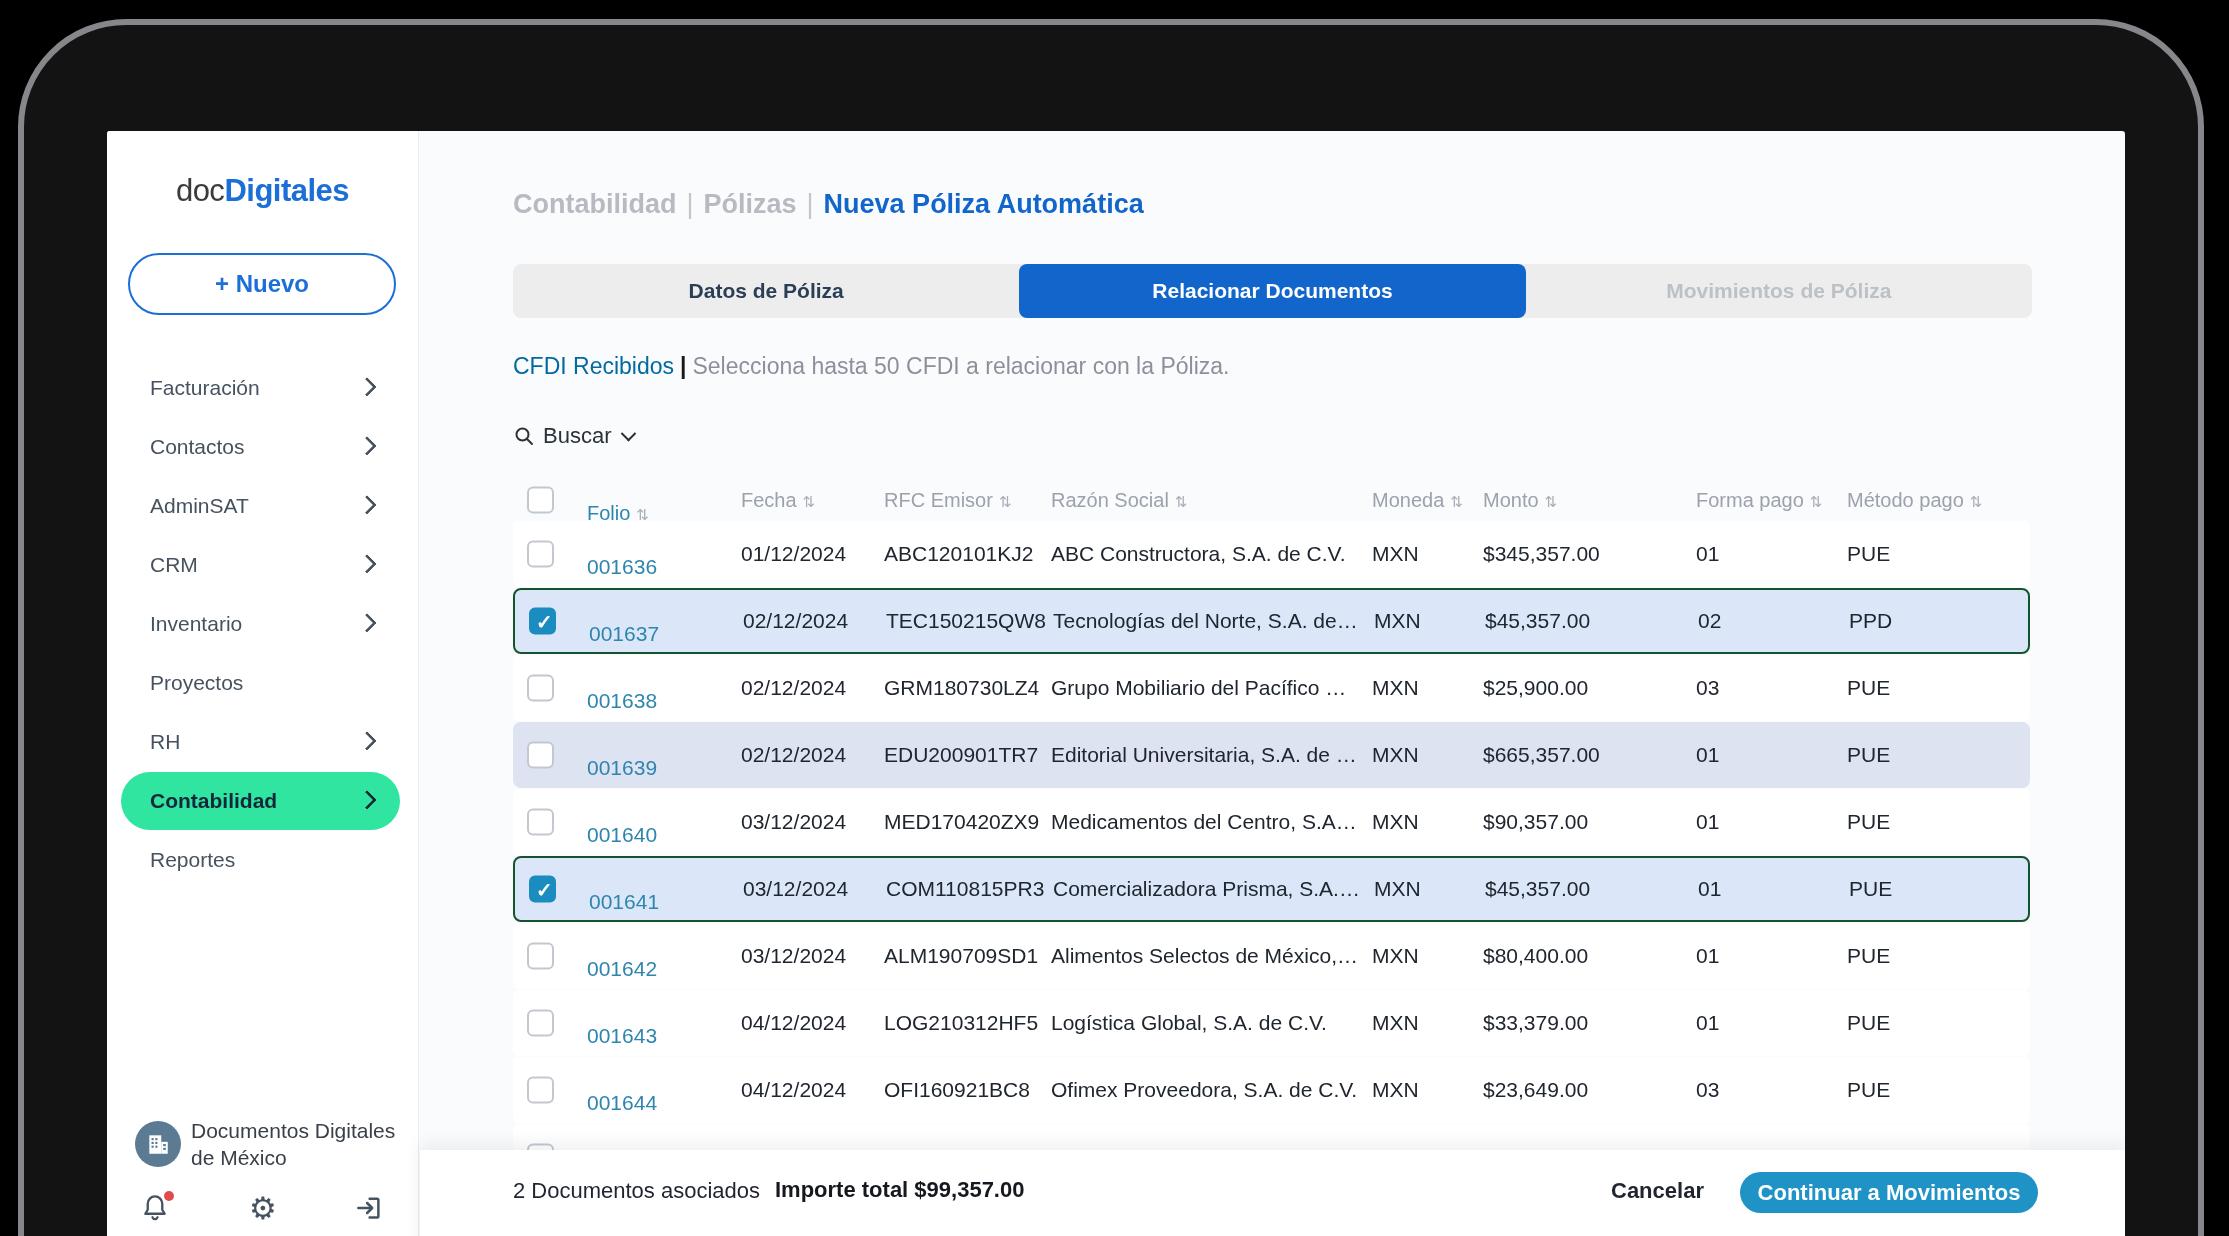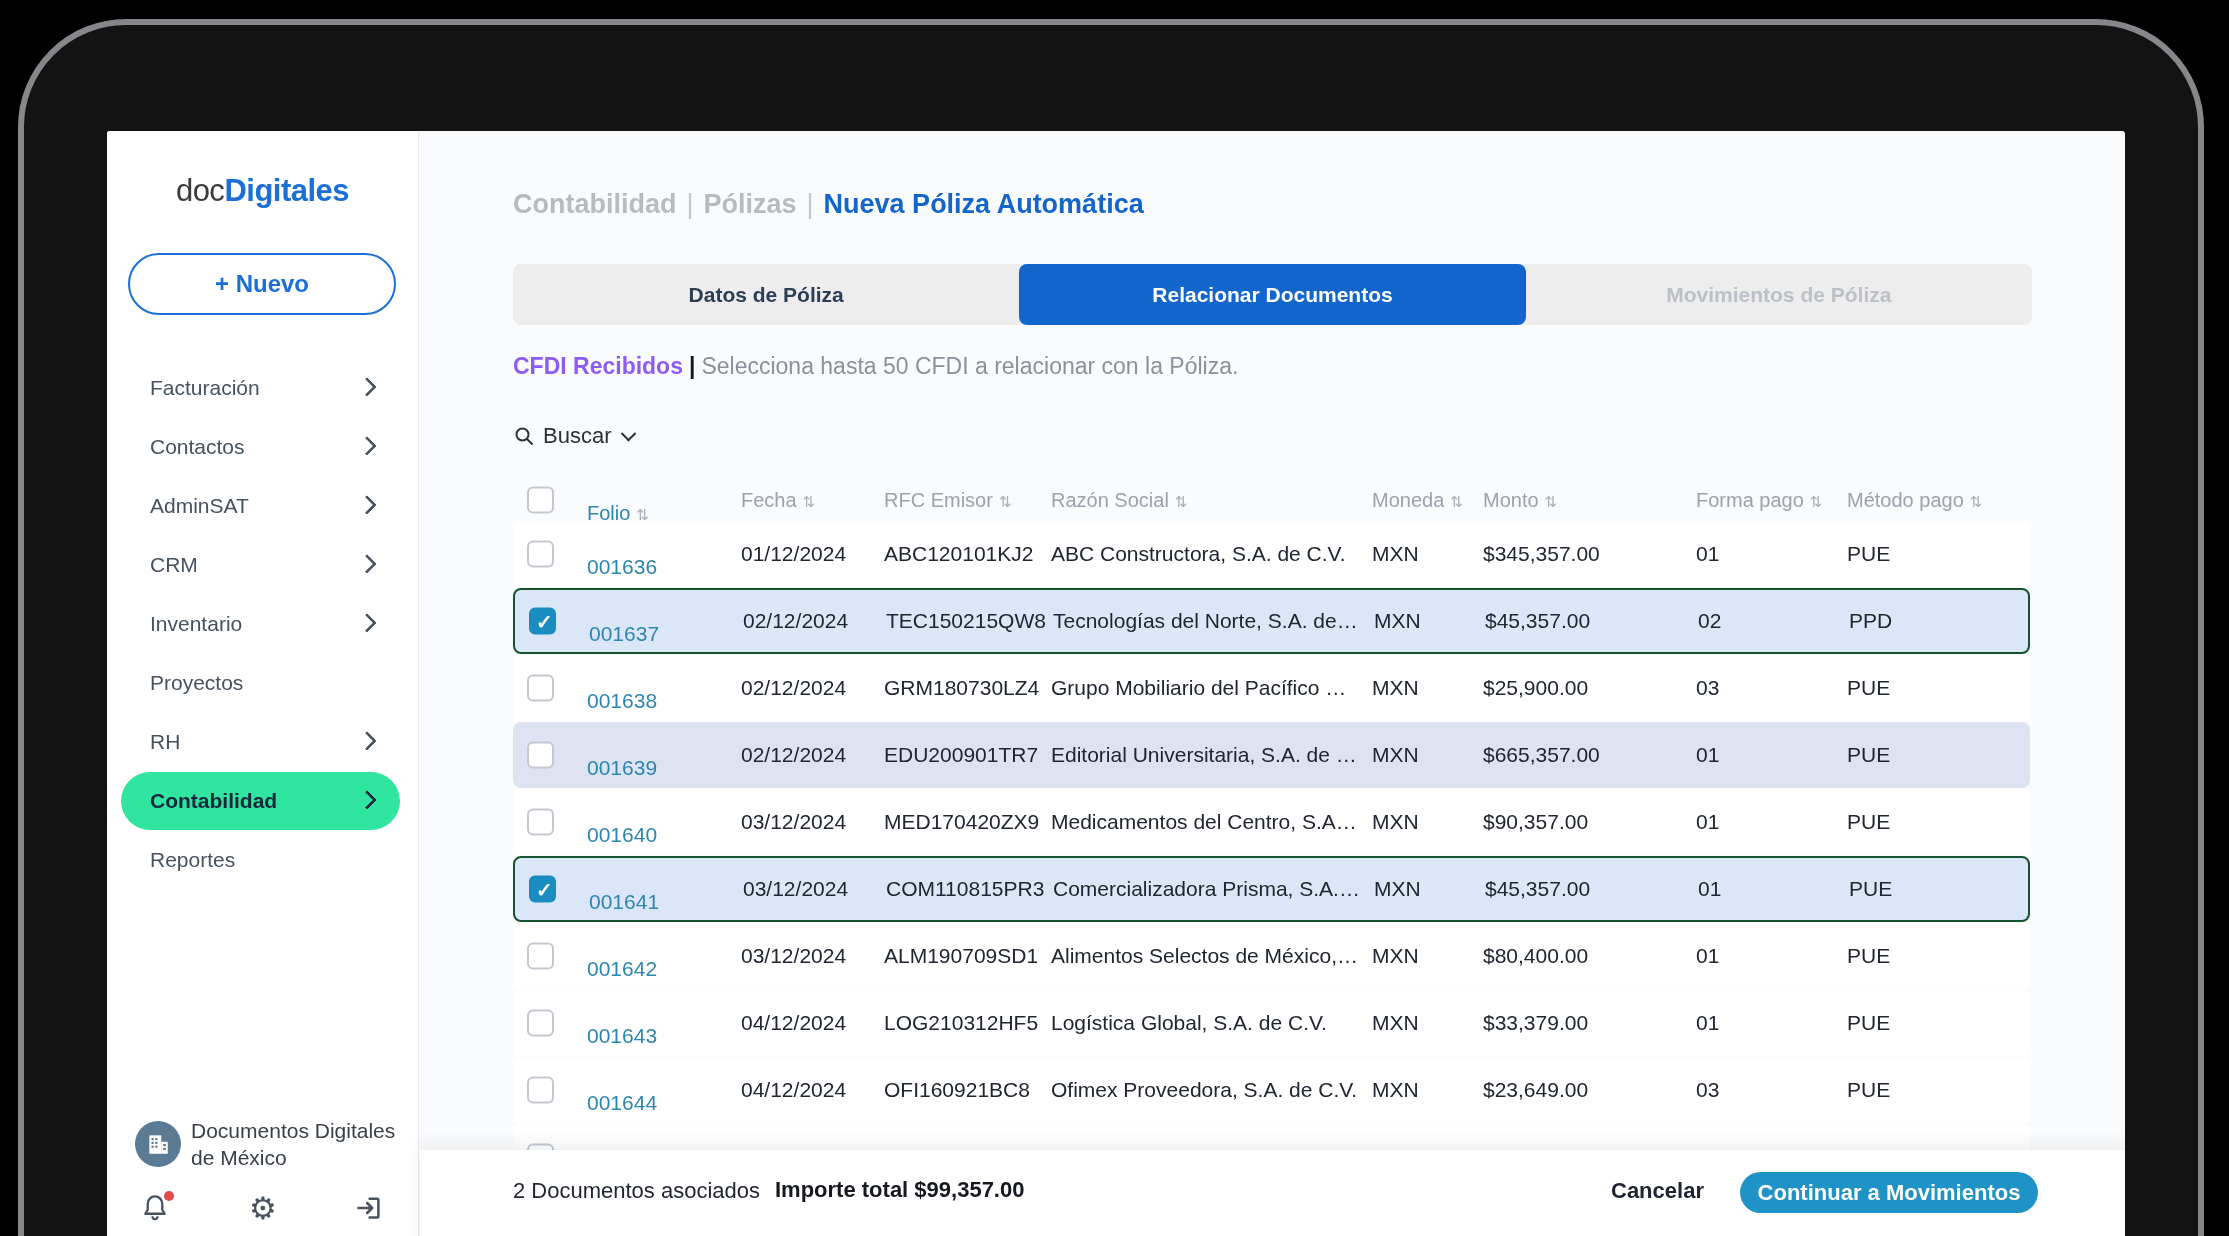--- a/index.html
+++ b/index.html
@@ -32,26 +32,26 @@
   .sbi{position:absolute;top:0;width:32px;height:32px;color:#47525f;}
   .sbi.bell{left:34px;}
   .sbi.gear{left:140px;font-size:31px;line-height:32px;text-align:center;}
   .sbi.exit{left:247px;}
   .bell-dot{position:absolute;right:-1px;top:-2px;width:10px;height:10px;border-radius:50%;background:#e14b4b;}
   
   .main{position:absolute;left:313px;top:0;right:0;height:100%;}
   .breadcrumb{position:absolute;left:93px;top:58px;font-size:27px;font-weight:600;color:#b7bac0;}
   .breadcrumb .active{color:#1266cb;font-weight:700;}
   .bc-sep{margin:0 10px;color:#c2c5cb;font-weight:500;}
-  .tabbar{position:absolute;left:93px;top:133px;width:1519px;height:61px;background:#ededee;border-radius:8px;display:flex;}
+  .tabbar{position:absolute;left:93px;top:133px;width:1519px;height:54px;background:#ededee;border-radius:8px;display:flex;}
   .tab{flex:1;display:flex;align-items:center;justify-content:center;font-size:21px;font-weight:600;color:#2c3e55;}
   .tab.active{background:#1266cb;color:#fff;border-radius:8px;}
   .tab.disabled{color:#bcc0c7;}
   .section-line{position:absolute;left:93px;top:222px;font-size:23px;color:#8b919b;white-space:nowrap;}
-  .section-line .title{color:#8b5cf6;font-weight:700;}
+  .section-line .title{color:#0369a1;font-weight:400;}
   .section-line .sep{color:#15181e;font-weight:700;margin:0 6px;}
   .search{position:absolute;left:93px;top:292px;display:flex;align-items:center;font-size:22px;color:#2b3138;font-weight:500;}
   .search svg{margin-right:8px;}
   .chev-down{display:inline-block;width:9px;height:9px;border-right:2.5px solid #2b3138;border-bottom:2.5px solid #2b3138;
     transform:rotate(45deg) translate(-2px,-2px);margin-left:12px;}
   
   .table{position:absolute;left:93px;top:348px;width:1517px;}
   .thead{position:relative;height:42px;}
   .hcell{position:absolute;top:50%;transform:translateY(-50%);font-size:20px;color:#9ba2ac;white-space:nowrap;}
   .sort{font-size:15px;color:#a8aeb7;margin-left:6px;}

